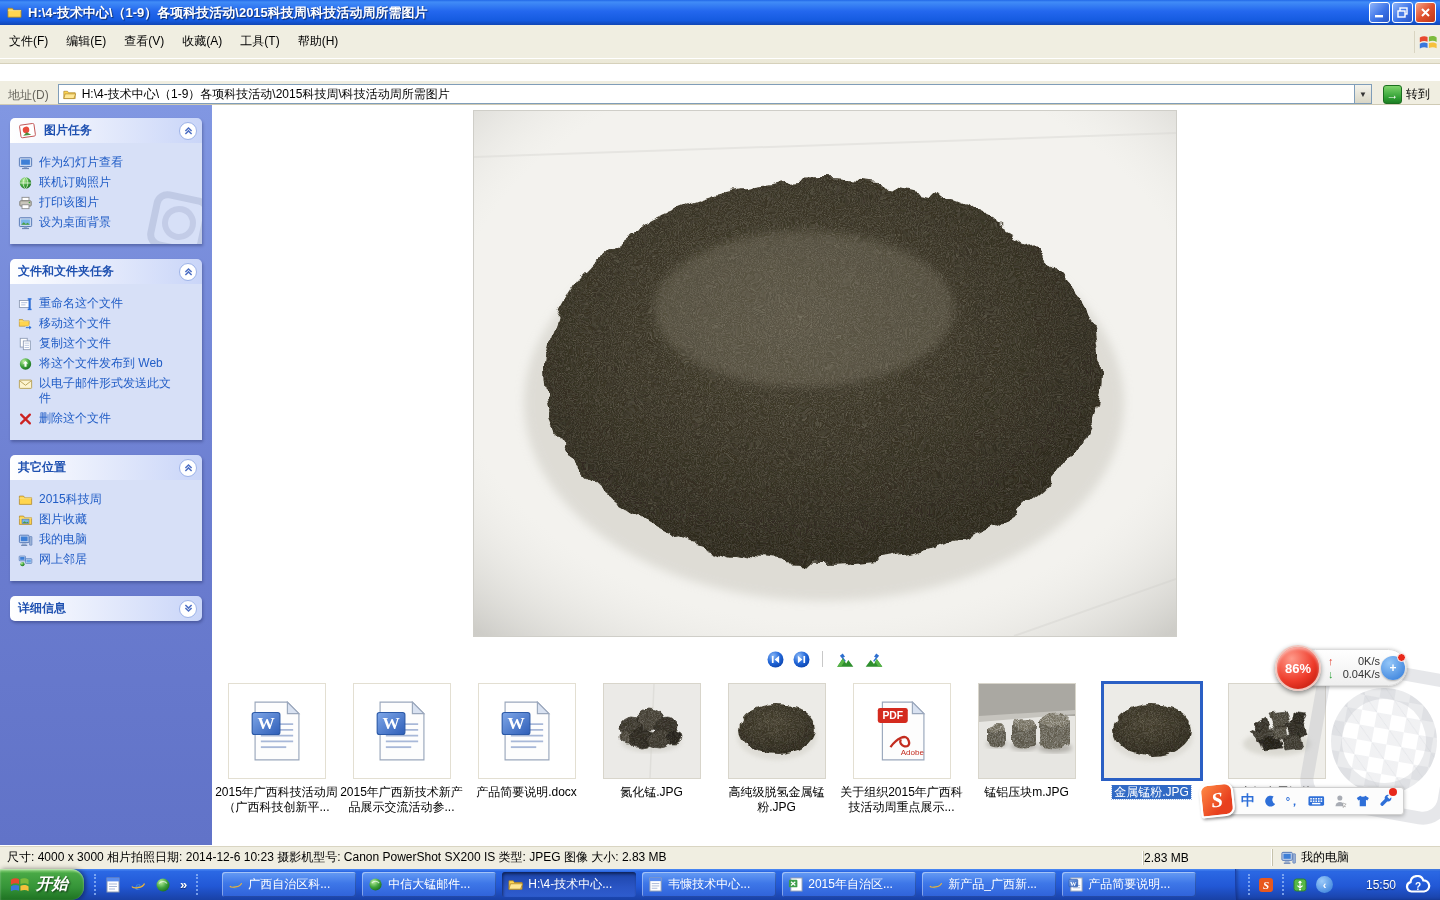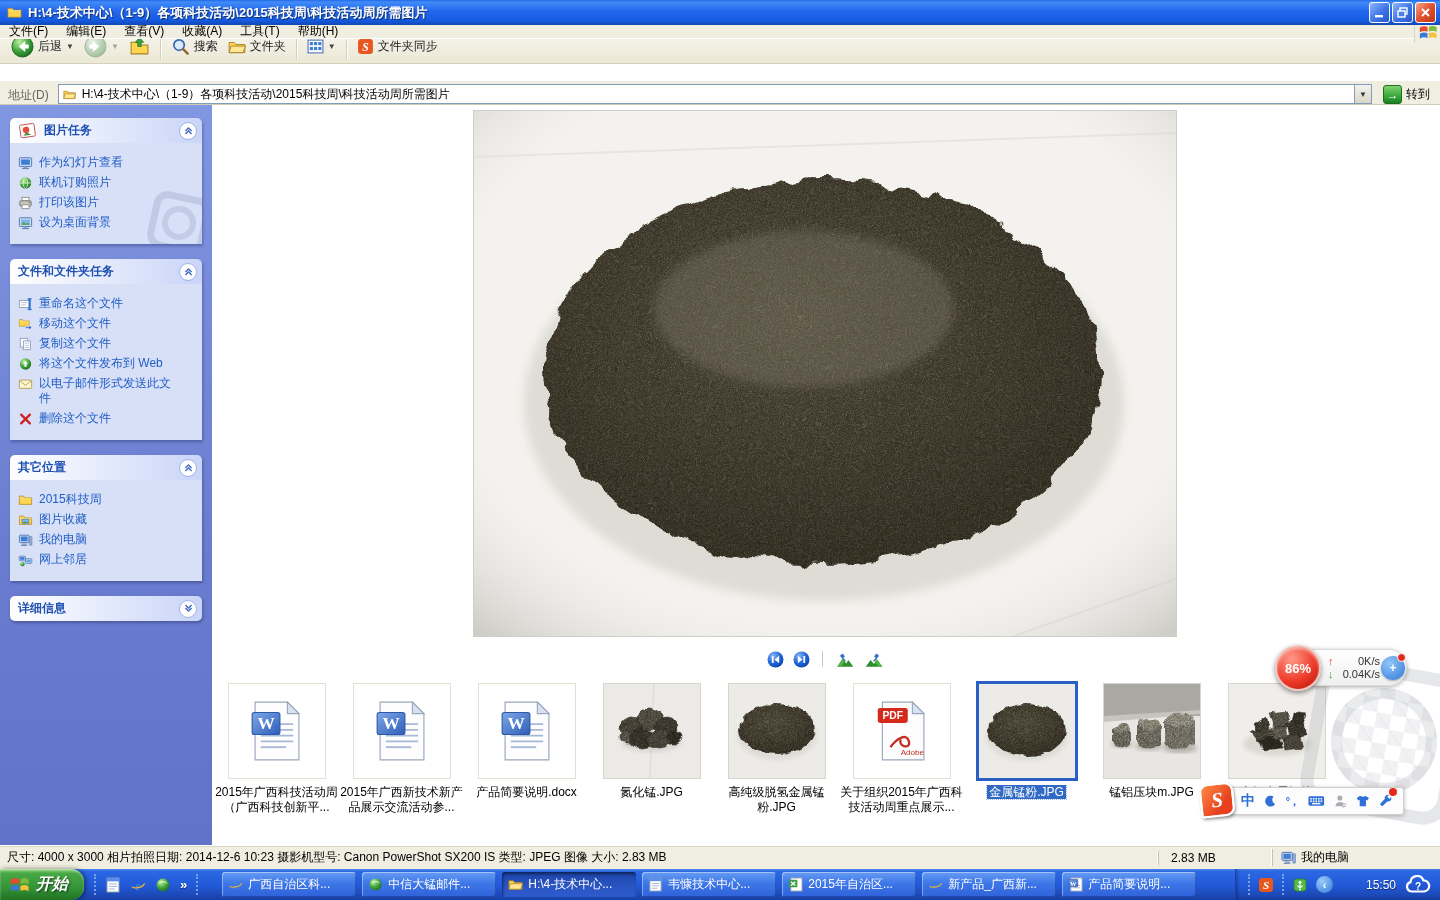--- a/index.html
+++ b/index.html
@@ -13,21 +13,21 @@
     display:flex; align-items:center; padding:0 4px; z-index:30; }
   .titlebar .t-ic { width:17px; height:15px; margin:0 5px 0 2px; flex:none; }
   .t-text { color:#fff; font-weight:bold; font-size:13px; flex:1;
     text-shadow:1px 1px 1px rgba(0,0,0,.55); white-space:nowrap; overflow:hidden; }
   .winbtn { width:21px; height:21px; border-radius:3px; margin-left:2px;
     border:1px solid #fff; display:flex; align-items:center; justify-content:center; flex:none; }
   .winbtn.b-min,.winbtn.b-res { background:linear-gradient(135deg,#8FB5FA 0%,#3D74E8 55%,#2756C8 100%); }
   .winbtn.b-close { background:linear-gradient(135deg,#F5A48A 0%,#E1512E 50%,#BE3617 100%); }
 
   
-  .menubar { position:absolute; left:0; top:25px; width:1440px; height:14px;
+  .menubar { position:absolute; left:0; top:25px; width:1440px; height:34px;
     background:#F0EEE1; border-bottom:1px solid #fff; display:flex; align-items:center; z-index:29; }
   .mitem { padding:3px 9px; color:#000; }
   .menubar .mlogo { margin-left:auto; width:26px; height:22px; border-left:1px solid #D9D5C2;
     display:flex; align-items:center; justify-content:center; background:#F0EEE1; }
 
   
   .toolbar { position:absolute; left:0; top:30px; width:1440px; height:34px;
     background:linear-gradient(180deg,#F7F5EC,#EBE8D7); border-bottom:1px solid #D6D1BB;
     display:flex; align-items:center; padding-left:6px; z-index:28; }
   .tool { display:flex; align-items:center; gap:4px; padding:2px 5px; border-radius:3px; color:#1c1c1c; }
@@ -138,21 +138,21 @@
   .ime-zh { color:#2E6FD8; font-weight:bold; font-size:14px; }
   .ime-punct { color:#2E6FD8; font-weight:bold; font-size:11px; letter-spacing:-1px; }
   .ime-wrench { position:relative; }
   .ime-reddot { position:absolute; right:-4px; top:-5px; width:8px; height:8px; border-radius:50%; background:#E8281A; }
 
   
   .statusbar { position:absolute; left:0; top:845px; width:1440px; height:24px;
     background:#F0EEE1; border-top:1px solid #fff; box-shadow:inset 0 1px 0 #D9D5C2;
     display:flex; align-items:center; color:#000; z-index:25; }
   .st-left { flex:1; padding-left:7px; white-space:nowrap; overflow:hidden; }
-  .st-size { width:114px; border-left:1px solid #C6C2AC; box-shadow:-1px 0 0 #fff; padding-left:12px; }
+  .st-size { width:129px; border-left:1px solid #C6C2AC; box-shadow:-1px 0 0 #fff; }
   .st-zone { width:168px; border-left:1px solid #C6C2AC; box-shadow:-1px 0 0 #fff;
     display:flex; align-items:center; gap:5px; padding-left:8px; }
 
   
   .taskbar { position:absolute; left:0; top:869px; width:1440px; height:31px;
     background:linear-gradient(180deg,#4E8BF5 0%,#2B68E4 8%,#2258D6 55%,#1941A5 100%);
     display:flex; align-items:center; z-index:50; }
   .startbtn { height:31px; padding:0 16px 0 9px; border-radius:0 13px 13px 0;
     background:linear-gradient(180deg,#8FD87C 0%,#48A845 14%,#359438 60%,#1E7222 100%);
     box-shadow:2px 0 5px rgba(0,0,0,.45), inset 0 1px 2px rgba(255,255,255,.5);
@@ -813,51 +813,51 @@
 
       <div class="thumb">
         <div class="tbox">
             <svg width="52" height="60">
               <use href="#i-pdfdoc"></use>
             </svg>
           </div>
         <div class="tlabel"><span>关于组织2015年广西科技活动周重点展示...</span></div>
       </div>
 
-      <div class="thumb sel">
-        <div class="tbox photo">
-          <svg width="96" height="94" viewBox="0 0 96 94">
-            <rect width="96" height="94" fill="#ECEBE7"></rect>
-            <ellipse cx="48" cy="53" rx="41" ry="24" fill="#D4D2CA" opacity="0.6" filter="url(#blur2)"></ellipse>
-            <ellipse cx="48" cy="46" rx="39" ry="26" fill="url(#pileGrad)" filter="url(#grainS)"></ellipse>
-          </svg>
-        </div>
-        <div class="tlabel"><span>金属锰粉.JPG</span></div>
-      </div>
-
       <div class="thumb">
         <div class="tbox photo">
           <svg width="96" height="94" viewBox="0 0 96 94">
             <rect width="96" height="94" fill="#E7E6E2"></rect>
             <rect width="96" height="32" fill="#AAA8A2"></rect>
             <path d="M0 32 L96 26 L96 30 L0 38 Z" fill="#C6C4BE"></path>
             <ellipse cx="18" cy="60" rx="11" ry="4" fill="#BBB9B3" filter="url(#blur2)"></ellipse>
             <ellipse cx="45" cy="62" rx="14" ry="4.5" fill="#B7B5AF" filter="url(#blur2)"></ellipse>
             <ellipse cx="76" cy="64" rx="17" ry="5" fill="#B3B1AB" filter="url(#blur2)"></ellipse>
             <g filter="url(#grainS)">
               <path d="M9 44 h18 v15 a9 3.6 0 0 1 -18 0 Z" fill="#9C9A92"></path>
                 <ellipse cx="18" cy="44" rx="9" ry="4" fill="#C4C2BA"></ellipse>
               <path d="M33 40 h24 v19 a12 4.6 0 0 1 -24 0 Z" fill="#A3A199"></path>
                 <ellipse cx="45" cy="40" rx="12" ry="5" fill="#CAC8C0"></ellipse>
               <path d="M61 36 h30 v23 a15 5.8 0 0 1 -30 0 Z" fill="#ABA9A1"></path>
                 <ellipse cx="76" cy="36" rx="15" ry="6.5" fill="#CECCC4"></ellipse>
             </g>
           </svg>
         </div>
         <div class="tlabel"><span>锰铝压块m.JPG</span></div>
+      </div>
+
+      <div class="thumb sel">
+        <div class="tbox photo">
+          <svg width="96" height="94" viewBox="0 0 96 94">
+            <rect width="96" height="94" fill="#ECEBE7"></rect>
+            <ellipse cx="48" cy="53" rx="41" ry="24" fill="#D4D2CA" opacity="0.6" filter="url(#blur2)"></ellipse>
+            <ellipse cx="48" cy="46" rx="39" ry="26" fill="url(#pileGrad)" filter="url(#grainS)"></ellipse>
+          </svg>
+        </div>
+        <div class="tlabel"><span>金属锰粉.JPG</span></div>
       </div>
 
       <div class="thumb">
         <div class="tbox photo">
           <svg width="96" height="94" viewBox="0 0 96 94">
             <rect width="96" height="94" fill="#EFEEEA"></rect>
             <ellipse cx="48" cy="60" rx="34" ry="12" fill="#D2D0C8" opacity="0.7" filter="url(#blur2)"></ellipse>
             <g filter="url(#grainS)" stroke="#3C3933" stroke-width="0.5">
               <path d="M22 48 L38 38 L44 50 L30 58 Z" fill="#6E6B63"></path>
               <path d="M40 30 L58 28 L62 42 L46 44 Z" fill="#827F76"></path>

